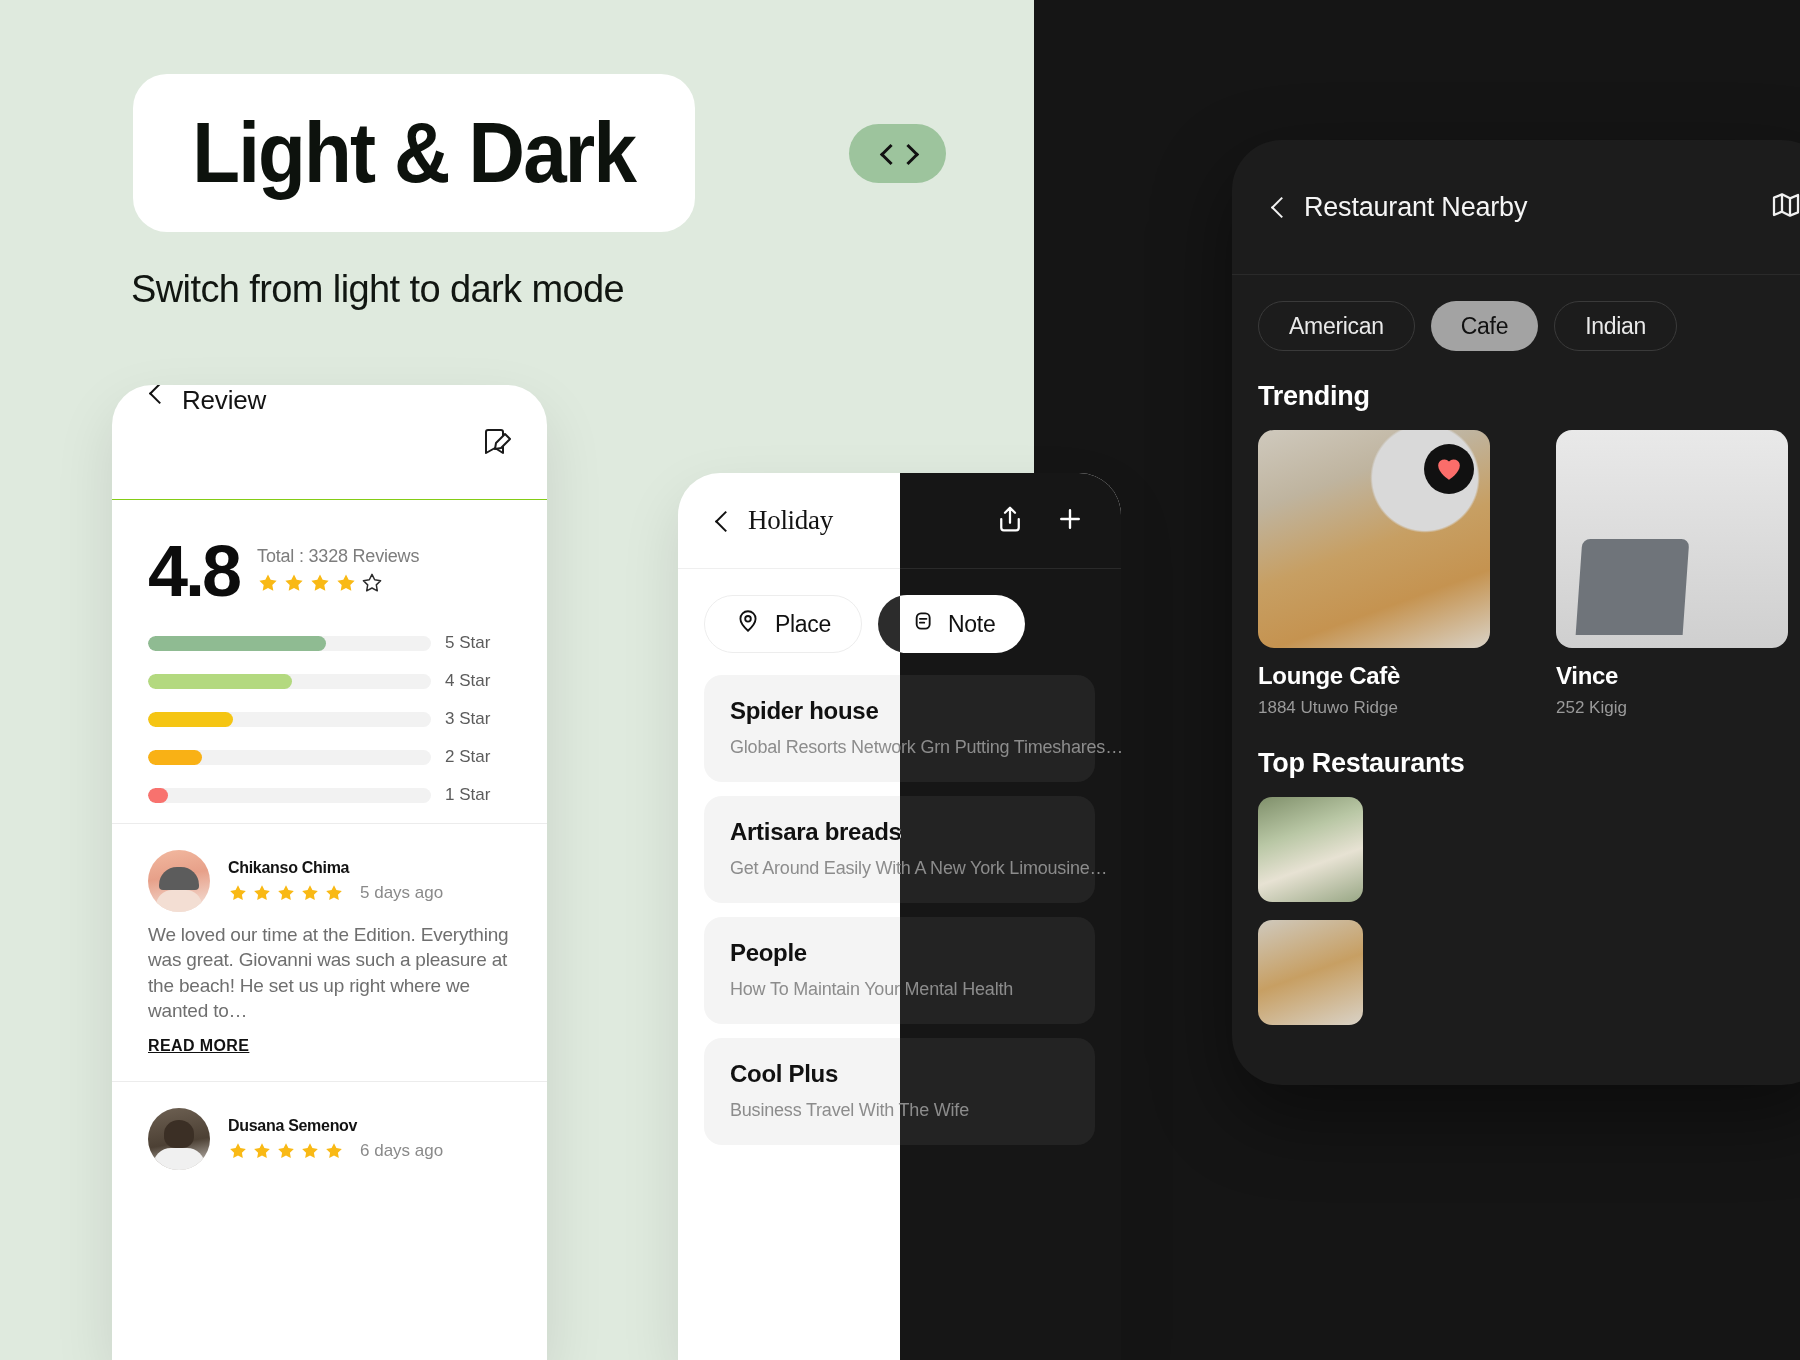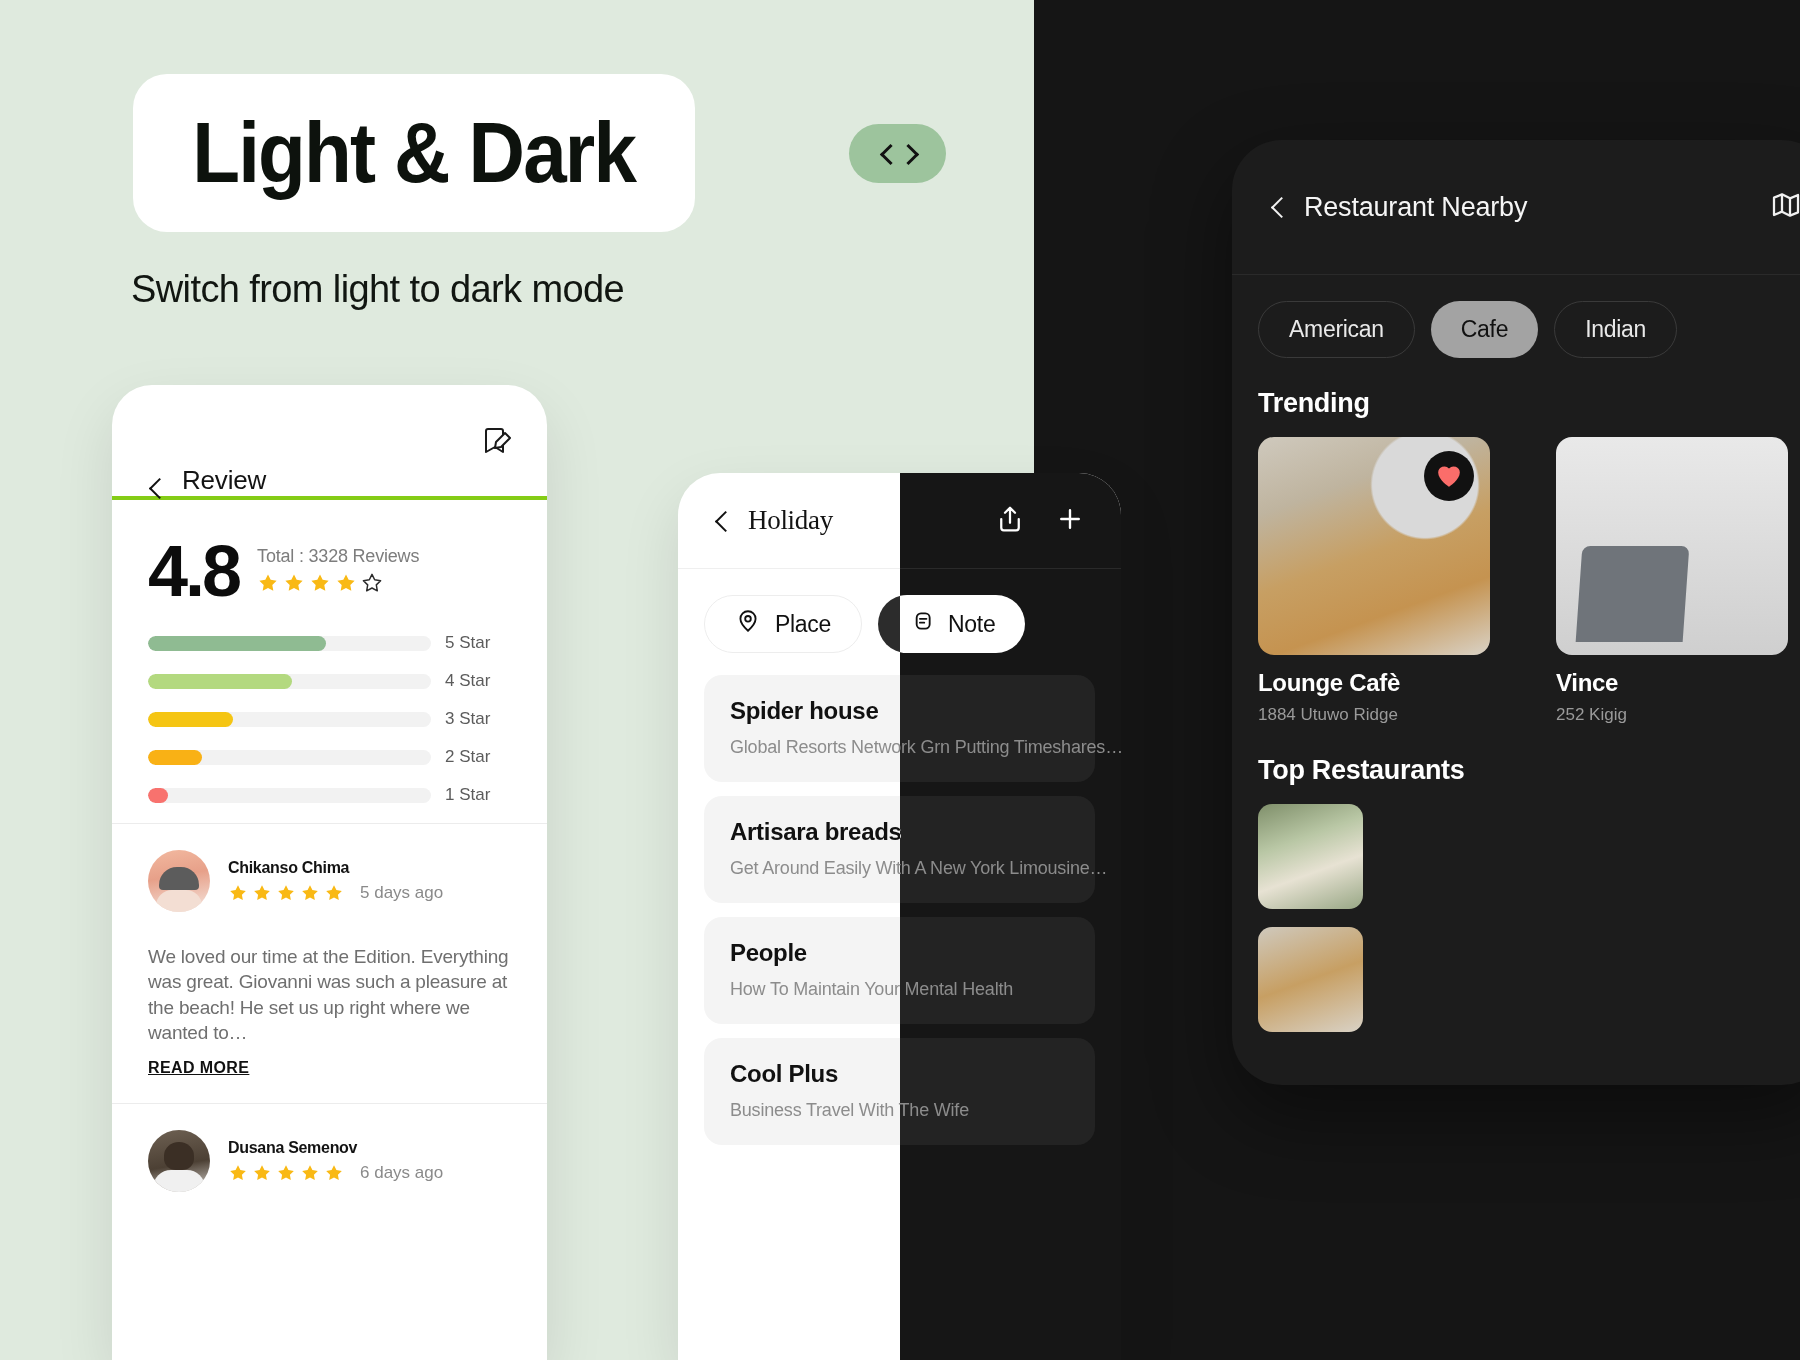--- a/index.html
+++ b/index.html
@@ -59,22 +59,22 @@
     position:absolute; overflow:hidden;
     box-shadow:0 24px 60px rgba(0,0,0,0.10);
   }
 
   
   #phone-review {
     left:112px; top:385px; width:435px; height:975px;
     background:#ffffff; border-radius:40px 40px 0 0;
   }
   #review-header {
-    height:115px; display:flex; align-items:flex-end; padding:0 36px;
-    border-bottom:4px solid #84cc16;
+    height:115px; display:flex; align-items:flex-start; padding:0 36px;
+    border-bottom:1px solid #84cc16;
     position:relative;
   }
   .back-chev {
     width:16px; height:16px; position:relative; flex:none; margin-right:18px;
   }
   .back-chev::before{
     content:""; position:absolute; left:4px; top:1px; width:13px; height:13px;
     border-left:2.6px solid #111; border-bottom:2.6px solid #111;
     transform:rotate(45deg);
   }
@@ -125,21 +125,21 @@
   }
   .avatar.a2::after{
     content:""; position:absolute; left:5px; top:40px; width:52px; height:24px;
     background:#f0f0f0; border-radius:18px 18px 0 0;
   }
   .reviewer-name { font-size:16px; font-weight:bold; color:#131313; letter-spacing:-0.3px;}
   .reviewer-sub { margin-top:6px; display:flex; align-items:center; gap:6px; }
   .reviewer-sub .star { width:20px; height:20px; }
   .ago { font-size:17px; color:#8a8a8a; margin-left:10px; }
   .review-text {
-    margin-top:32px; font-size:19px; line-height:1.32; color:#6f6f6f; letter-spacing:-0.2px;
+    margin-top:10px; font-size:19px; line-height:1.32; color:#6f6f6f; letter-spacing:-0.2px;
   }
   .read-more {
     display:inline-block; margin-top:14px; font-size:16px; font-weight:bold;
     color:#111; text-decoration:underline; letter-spacing:0.4px;
   }
 
   
   #phone-holiday {
     left:678px; top:473px; width:443px; height:887px;
     border-radius:42px 42px 0 0; background:#fff;
@@ -193,21 +193,21 @@
   }
   #rest-header {
     height:135px; display:flex; align-items:center; padding:0 38px;
     position:relative; border-bottom:1px solid #2a2a2a;
   }
   .back-chev.lightchev::before { border-color:#f2f2f2; }
   #rest-title { font-size:27px; color:#f5f5f5; letter-spacing:-0.2px; }
   #map-icon { position:absolute; right:30px; top:50%; transform:translateY(-50%); }
   .chip-row { display:flex; gap:16px; padding:26px 0 0 26px; }
   .chip {
-    height:57px; padding:0 30px; border-radius:30px;
+    height:50px; padding:0 30px; border-radius:30px;
     display:flex; align-items:center; font-size:23px; letter-spacing:-0.3px;
     white-space:nowrap;
   }
   .chip.off { border:1.5px solid #3a3a3a; color:#e9e9e9; }
   .chip.on  { background:#a3a3a3; color:#111; font-weight:normal; }
   .sec-title {
     font-size:27px; font-weight:bold; color:#fff; padding:30px 0 0 26px; letter-spacing:-0.3px;
   }
   .trend-row { display:flex; gap:18px; padding:18px 0 0 26px; }
   .trend-card { width:280px; flex:none; }

